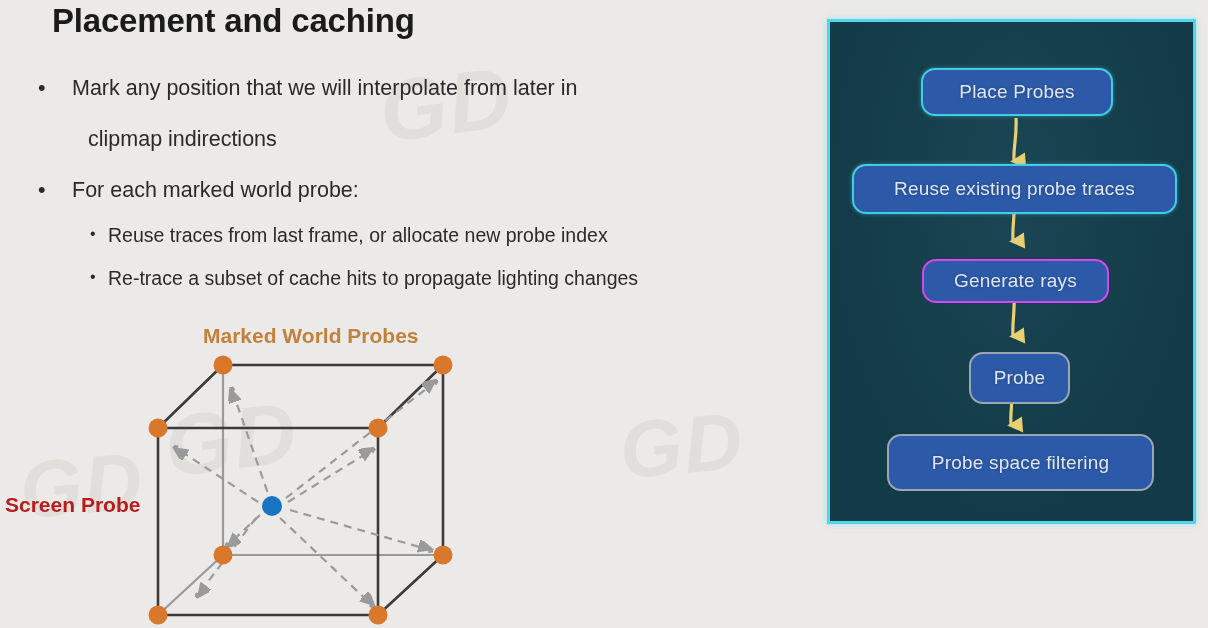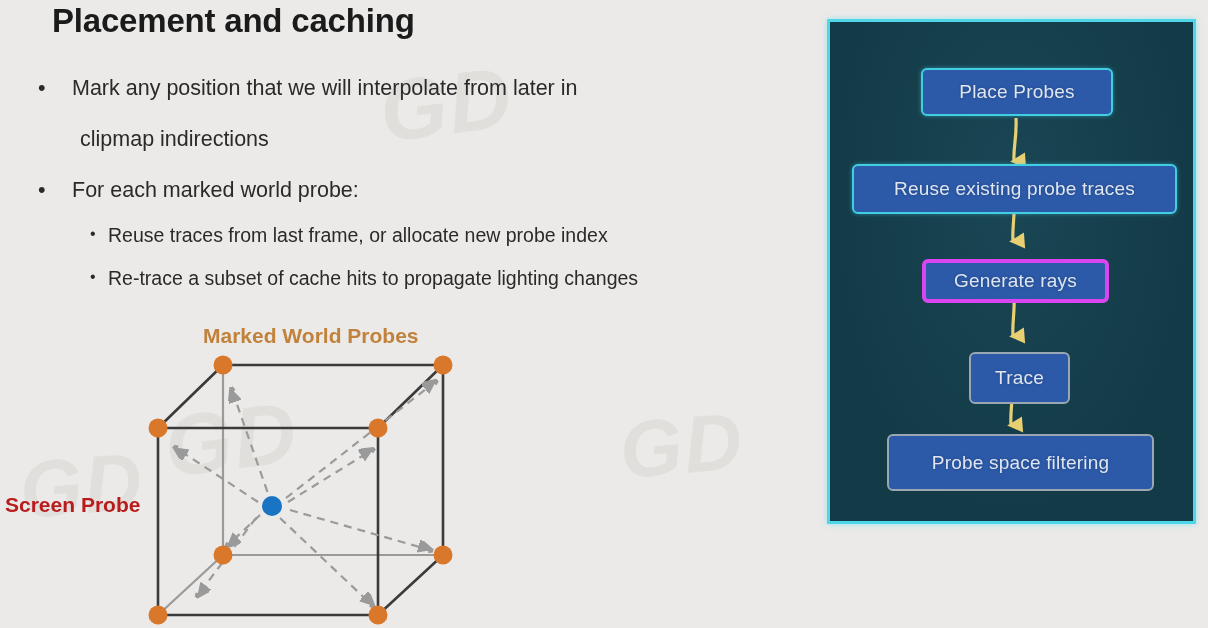--- a/index.html
+++ b/index.html
@@ -126,50 +126,50 @@
     background: radial-gradient(ellipse at 50% 35%, rgba(40,90,110,0.35) 0%, rgba(10,45,58,0) 70%);
     pointer-events: none;
   }
   .flow-box {
     position: absolute;
     background: #2c5aa8;
     color: #dfe6f2;
     display: flex;
     align-items: center;
     justify-content: center;
-    border-radius: 6px;
+    border-radius: 14px;
     font-size: 19px;
     letter-spacing: 0.2px;
     box-sizing: border-box;
     z-index: 2;
     text-shadow: 0 0 3px rgba(0,0,0,0.25);
   }
   .flow-box.cyan   { border: 2px solid #41cde2; box-shadow: 0 0 4px rgba(70,200,225,0.5); }
   .flow-box.soft   { border: 2px solid #9aa6b3; }
-  .flow-box.plain  { border: 4px solid #d946ef; }
+  .flow-box.plain  { border: 2px solid #d946ef; }
 
   .arrow-svg { position: absolute; z-index: 1; overflow: visible; }
 </style>
 </head>
 <body>
 
 <div id="slide">
 
   <div class="watermark wm1">GD</div>
   <div class="watermark wm2">GD</div>
   <div class="watermark wm3">GD</div>
   <div class="watermark wm4">GD</div>
 
   <div id="title">Placement and caching</div>
 
   <div class="bullet-l1" style="left:38px; top:76px;">
     <span class="dot">•</span>
     <span class="txt">Mark any position that we will interpolate from later in</span>
   </div>
-  <div class="cont-line" style="left:80px; top:127px;">clipmap indirections</div>
+  <div class="cont-line" style="left:88px; top:127px;">clipmap indirections</div>
 
   <div class="bullet-l1" style="left:38px; top:178px;">
     <span class="dot">•</span>
     <span class="txt">For each marked world probe:</span>
   </div>
 
   <div class="bullet-l2" style="left:90px; top:224px;">
     <span class="dot">•</span>
     <span class="txt">Reuse traces from last frame, or allocate new probe index</span>
   </div>
@@ -255,21 +255,21 @@
 
     <div class="flow-box cyan" style="left:22px;  top:142px; width:325px; height:50px;">
       <span>Reuse existing probe traces</span>
     </div>
 
     <div class="flow-box plain" style="left:92px;  top:237px; width:187px; height:44px;">
       <span>Generate rays</span>
     </div>
 
     <div class="flow-box soft" style="left:139px; top:330px; width:101px; height:52px;">
-      <span>Trace</span>
+      <span>Probe</span>
     </div>
 
     <div class="flow-box soft" style="left:57px;  top:412px; width:267px; height:57px;">
       <span>Probe space filtering</span>
     </div>
 
   </div>
 
 </div>
 

